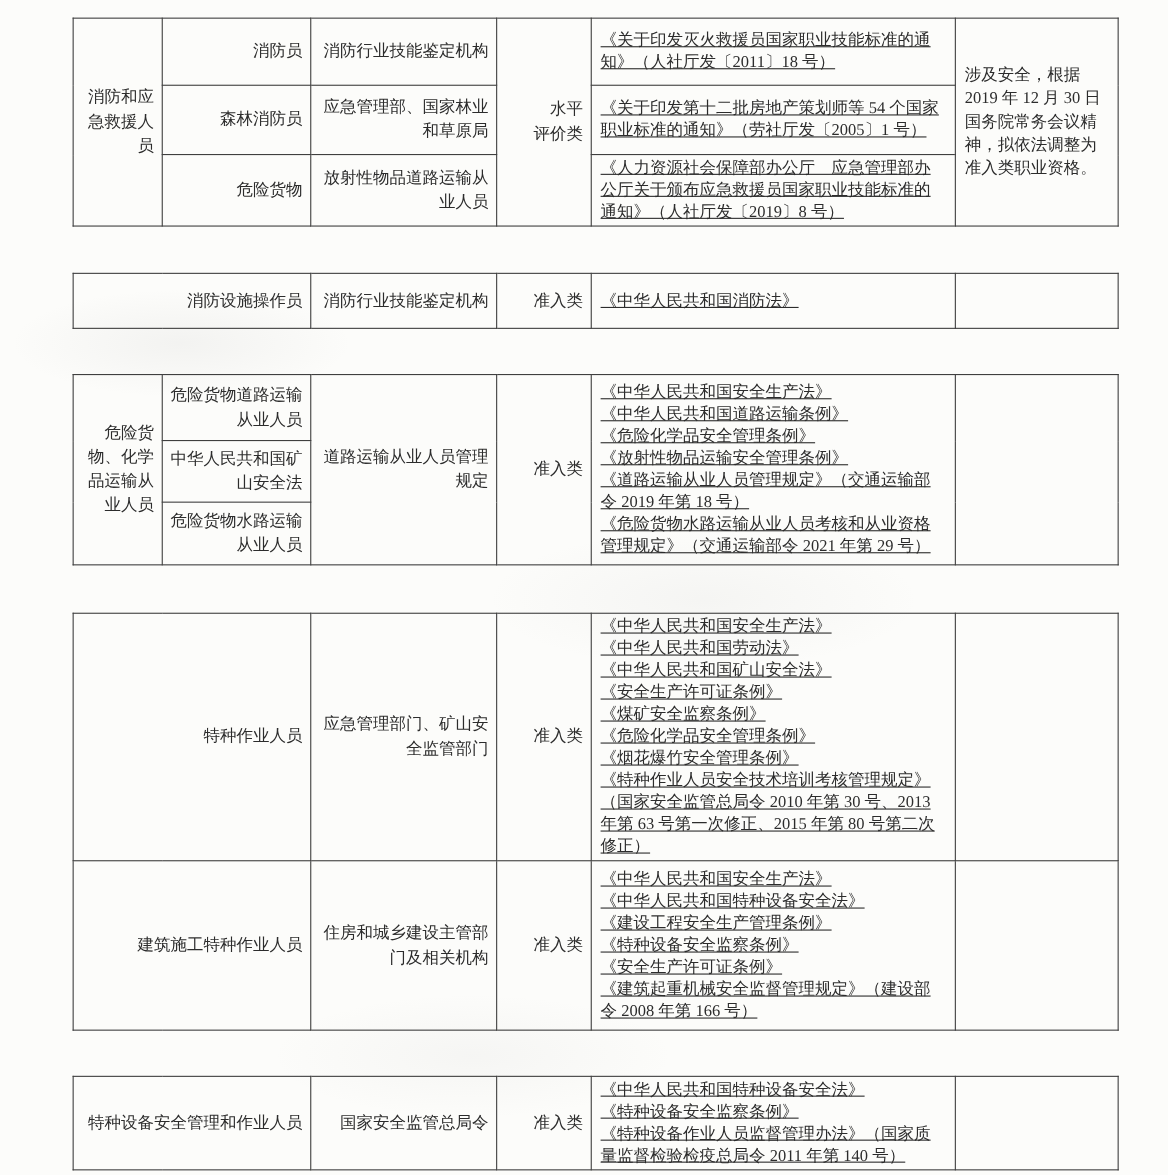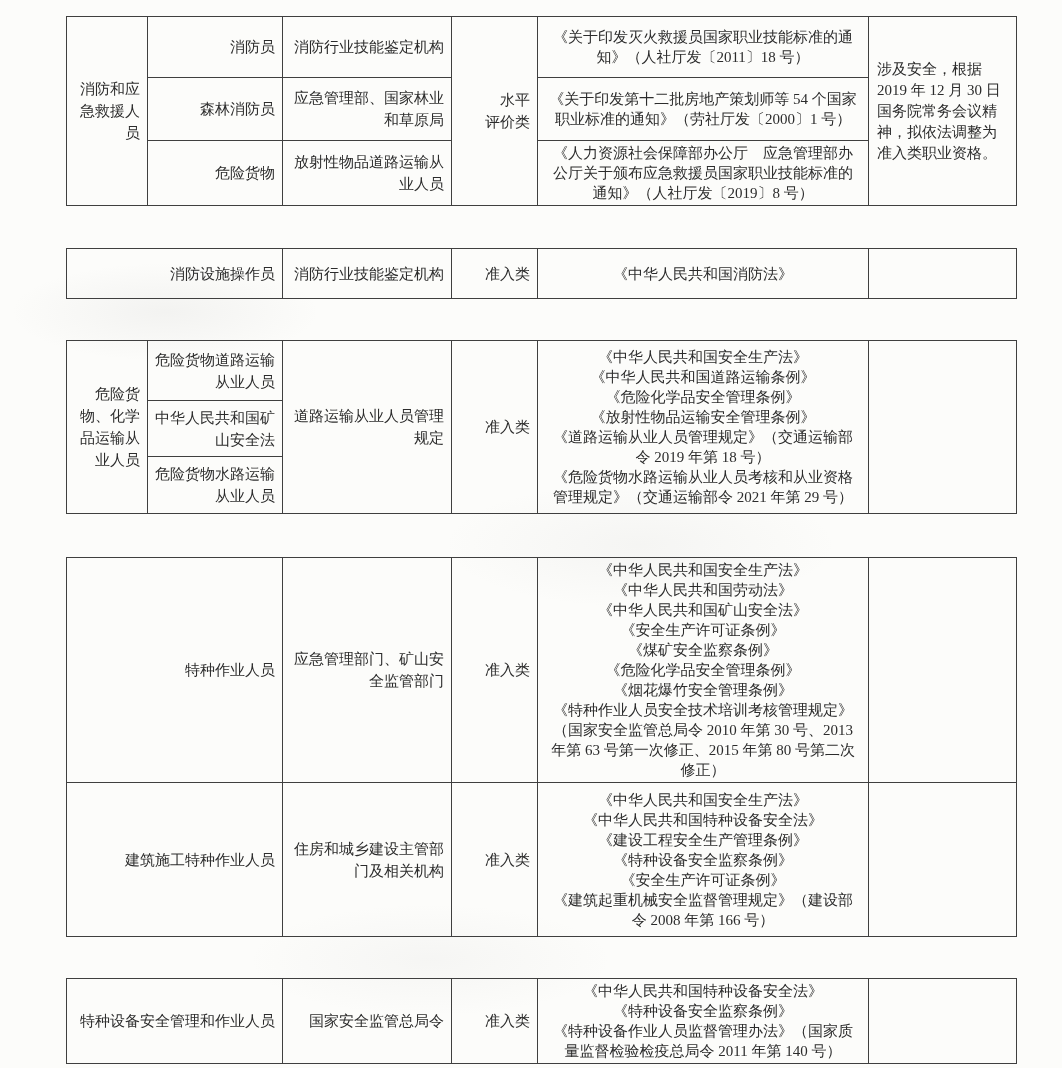--- a/index.html
+++ b/index.html
@@ -37,25 +37,26 @@
     overflow: hidden;
   }
   td.c {
     text-align: right;
     vertical-align: middle;
     padding: 2px 7px;
     line-height: 22px;
     white-space: pre-line;
   }
   td.basis {
-    text-align: center;
+    text-align: left;
     vertical-align: middle;
     padding: 2px 8px;
     line-height: 20px;
     white-space: pre-line;
+    text-decoration: underline;
   }
   td.note {
     text-align: left;
     vertical-align: middle;
     padding: 2px 8px;
     line-height: 21px;
     white-space: pre-line;
   }
 </style>
 </head>
@@ -78,21 +79,21 @@
       <td class="c">消防员</td>
       <td class="c">消防行业技能鉴定机构</td>
       <td class="c" rowspan="3">水平
 评价类</td>
       <td class="basis">《关于印发灭火救援员国家职业技能标准的通知》（人社厅发〔2011〕18 号）</td>
       <td class="note" rowspan="3">涉及安全，根据 2019 年 12 月 30 日国务院常务会议精神，拟依法调整为准入类职业资格。</td>
     </tr>
     <tr style="height:63px;margin-left:40px;">
       <td class="c">森林消防员</td>
       <td class="c">应急管理部、国家林业和草原局</td>
-      <td class="basis">《关于印发第十二批房地产策划师等 54 个国家职业标准的通知》（劳社厅发〔2000〕1 号）</td>
+      <td class="basis">《关于印发第十二批房地产策划师等 54 个国家职业标准的通知》（劳社厅发〔2005〕1 号）</td>
     </tr>
     <tr style="height:62px;">
       <td class="c">危险货物</td>
       <td class="c">放射性物品道路运输从业人员</td>
       <td class="basis">《人力资源社会保障部办公厅　应急管理部办公厅关于颁布应急救援员国家职业技能标准的通知》（人社厅发〔2019〕8 号）</td>
     </tr>
   </tbody>
     </table>
 
   <table class="doc-table" style="top:248px;padding-left:45px;">

